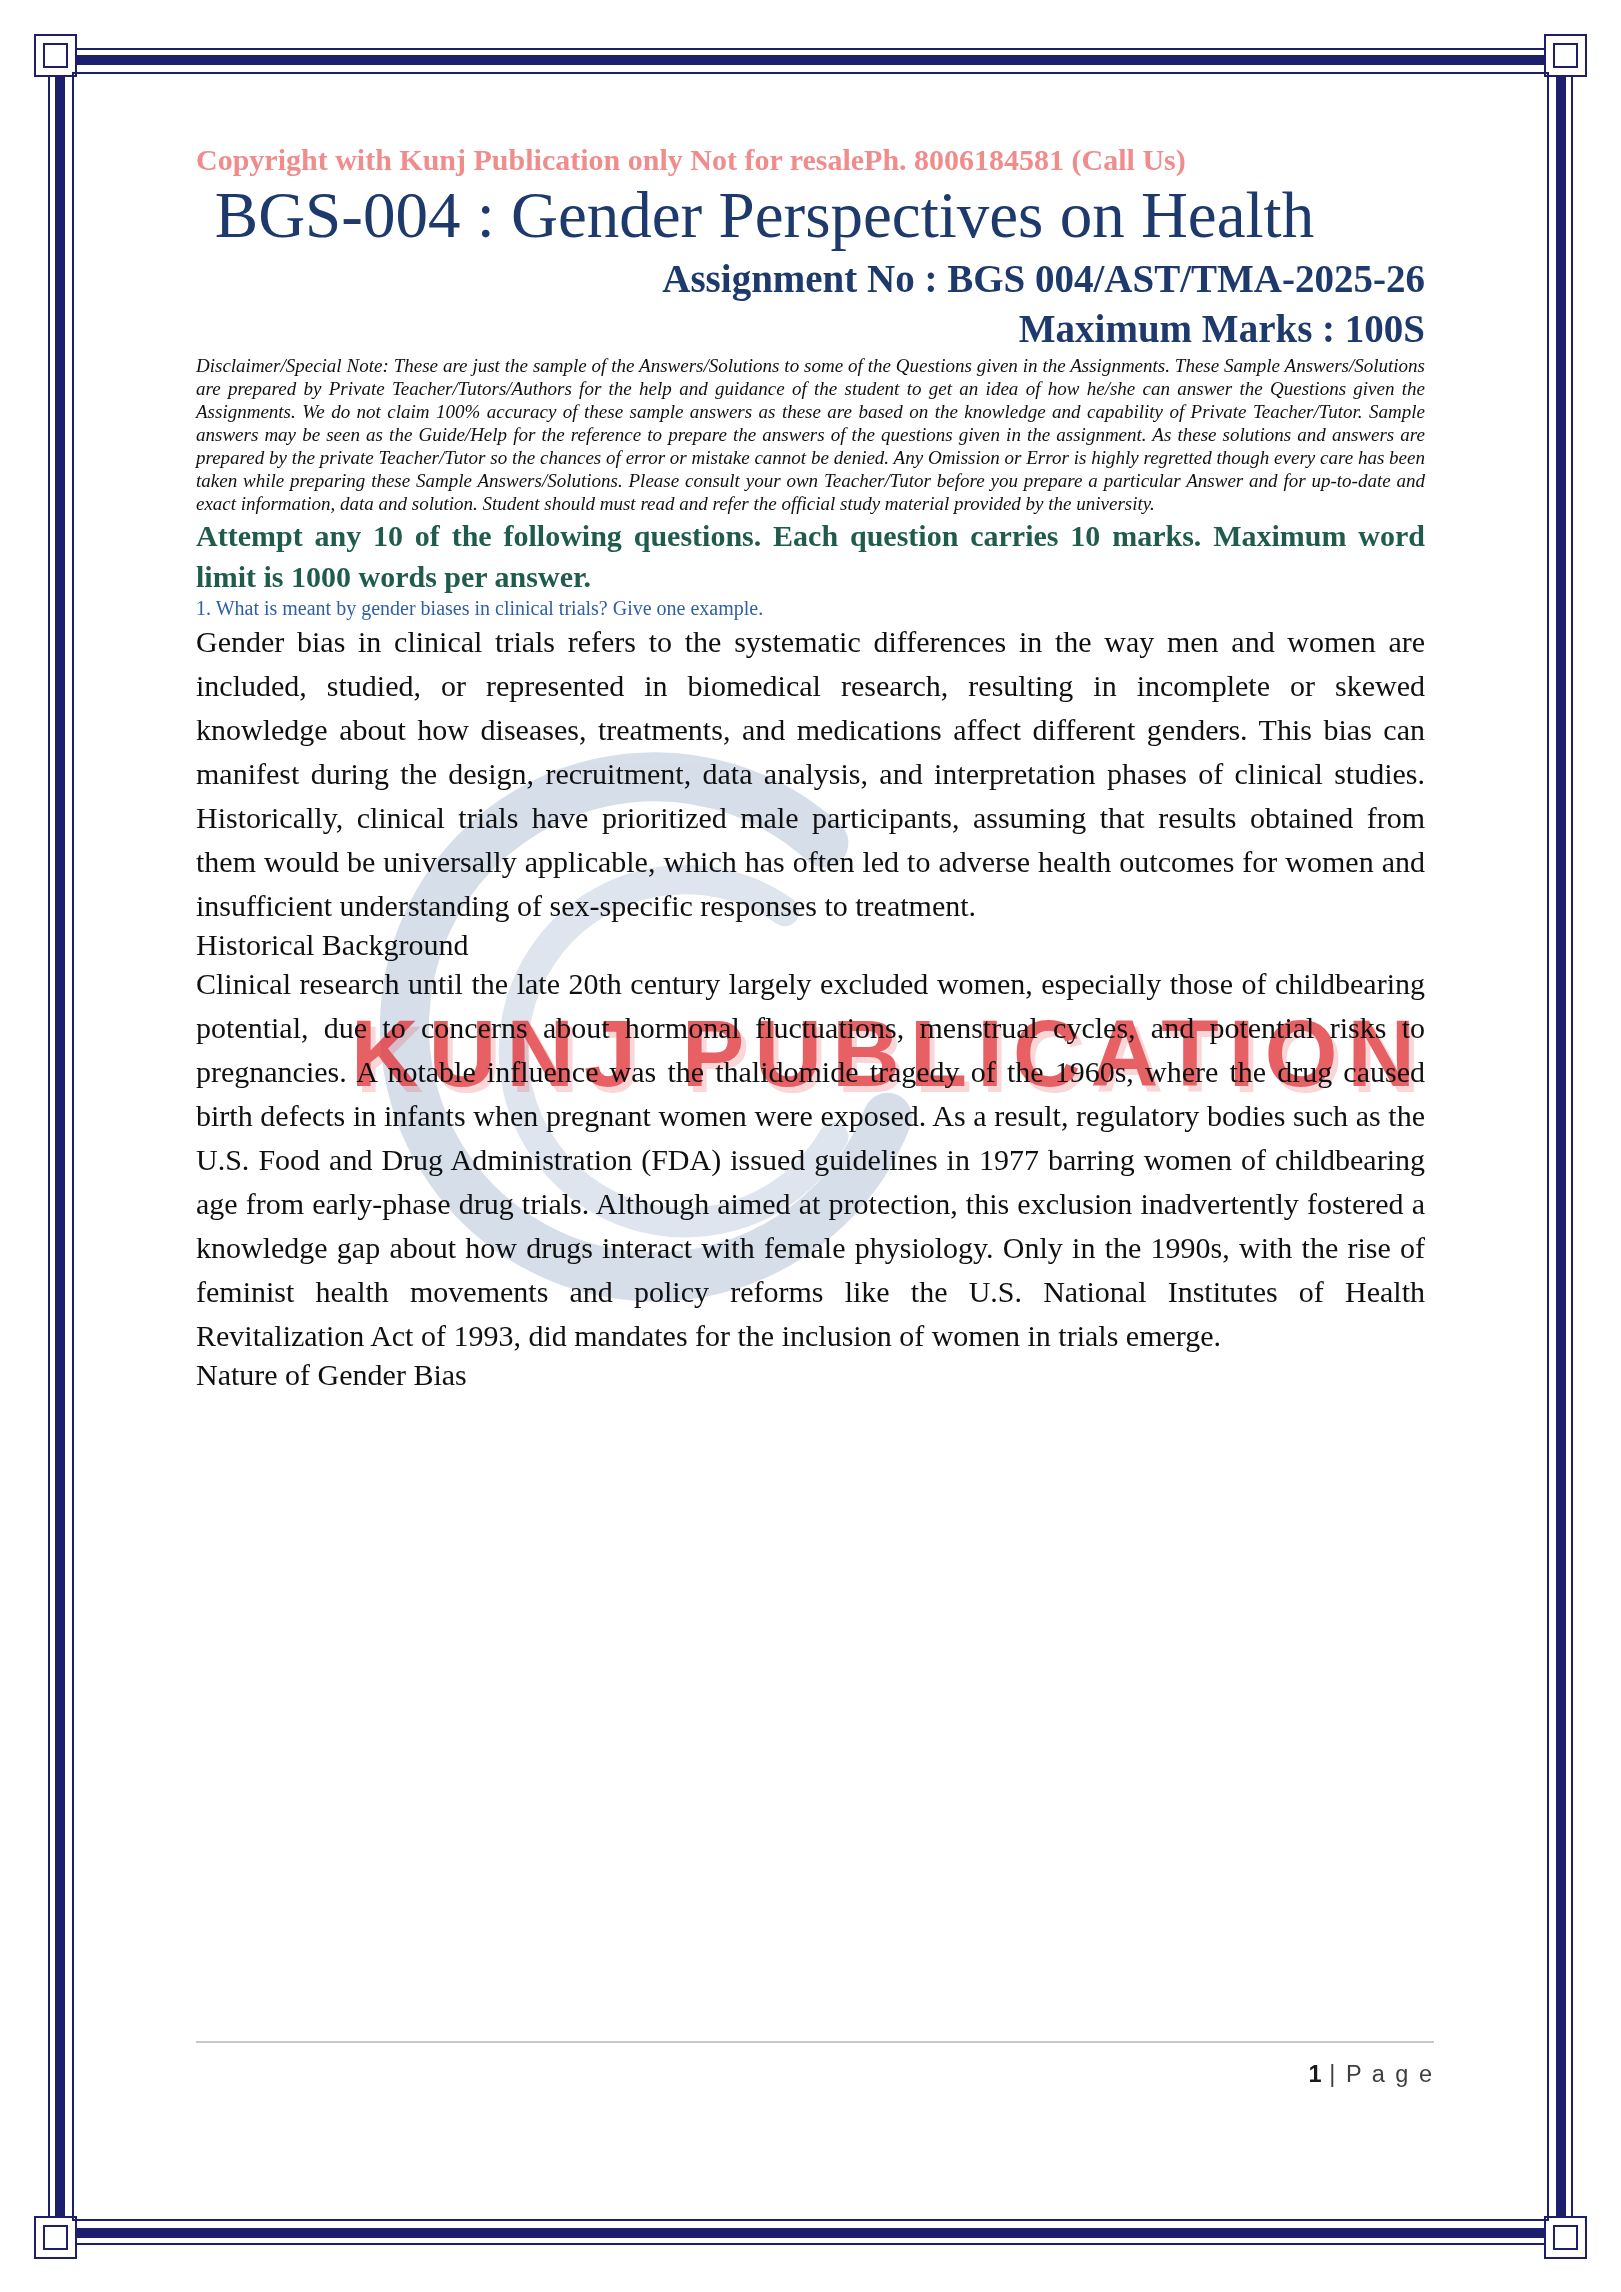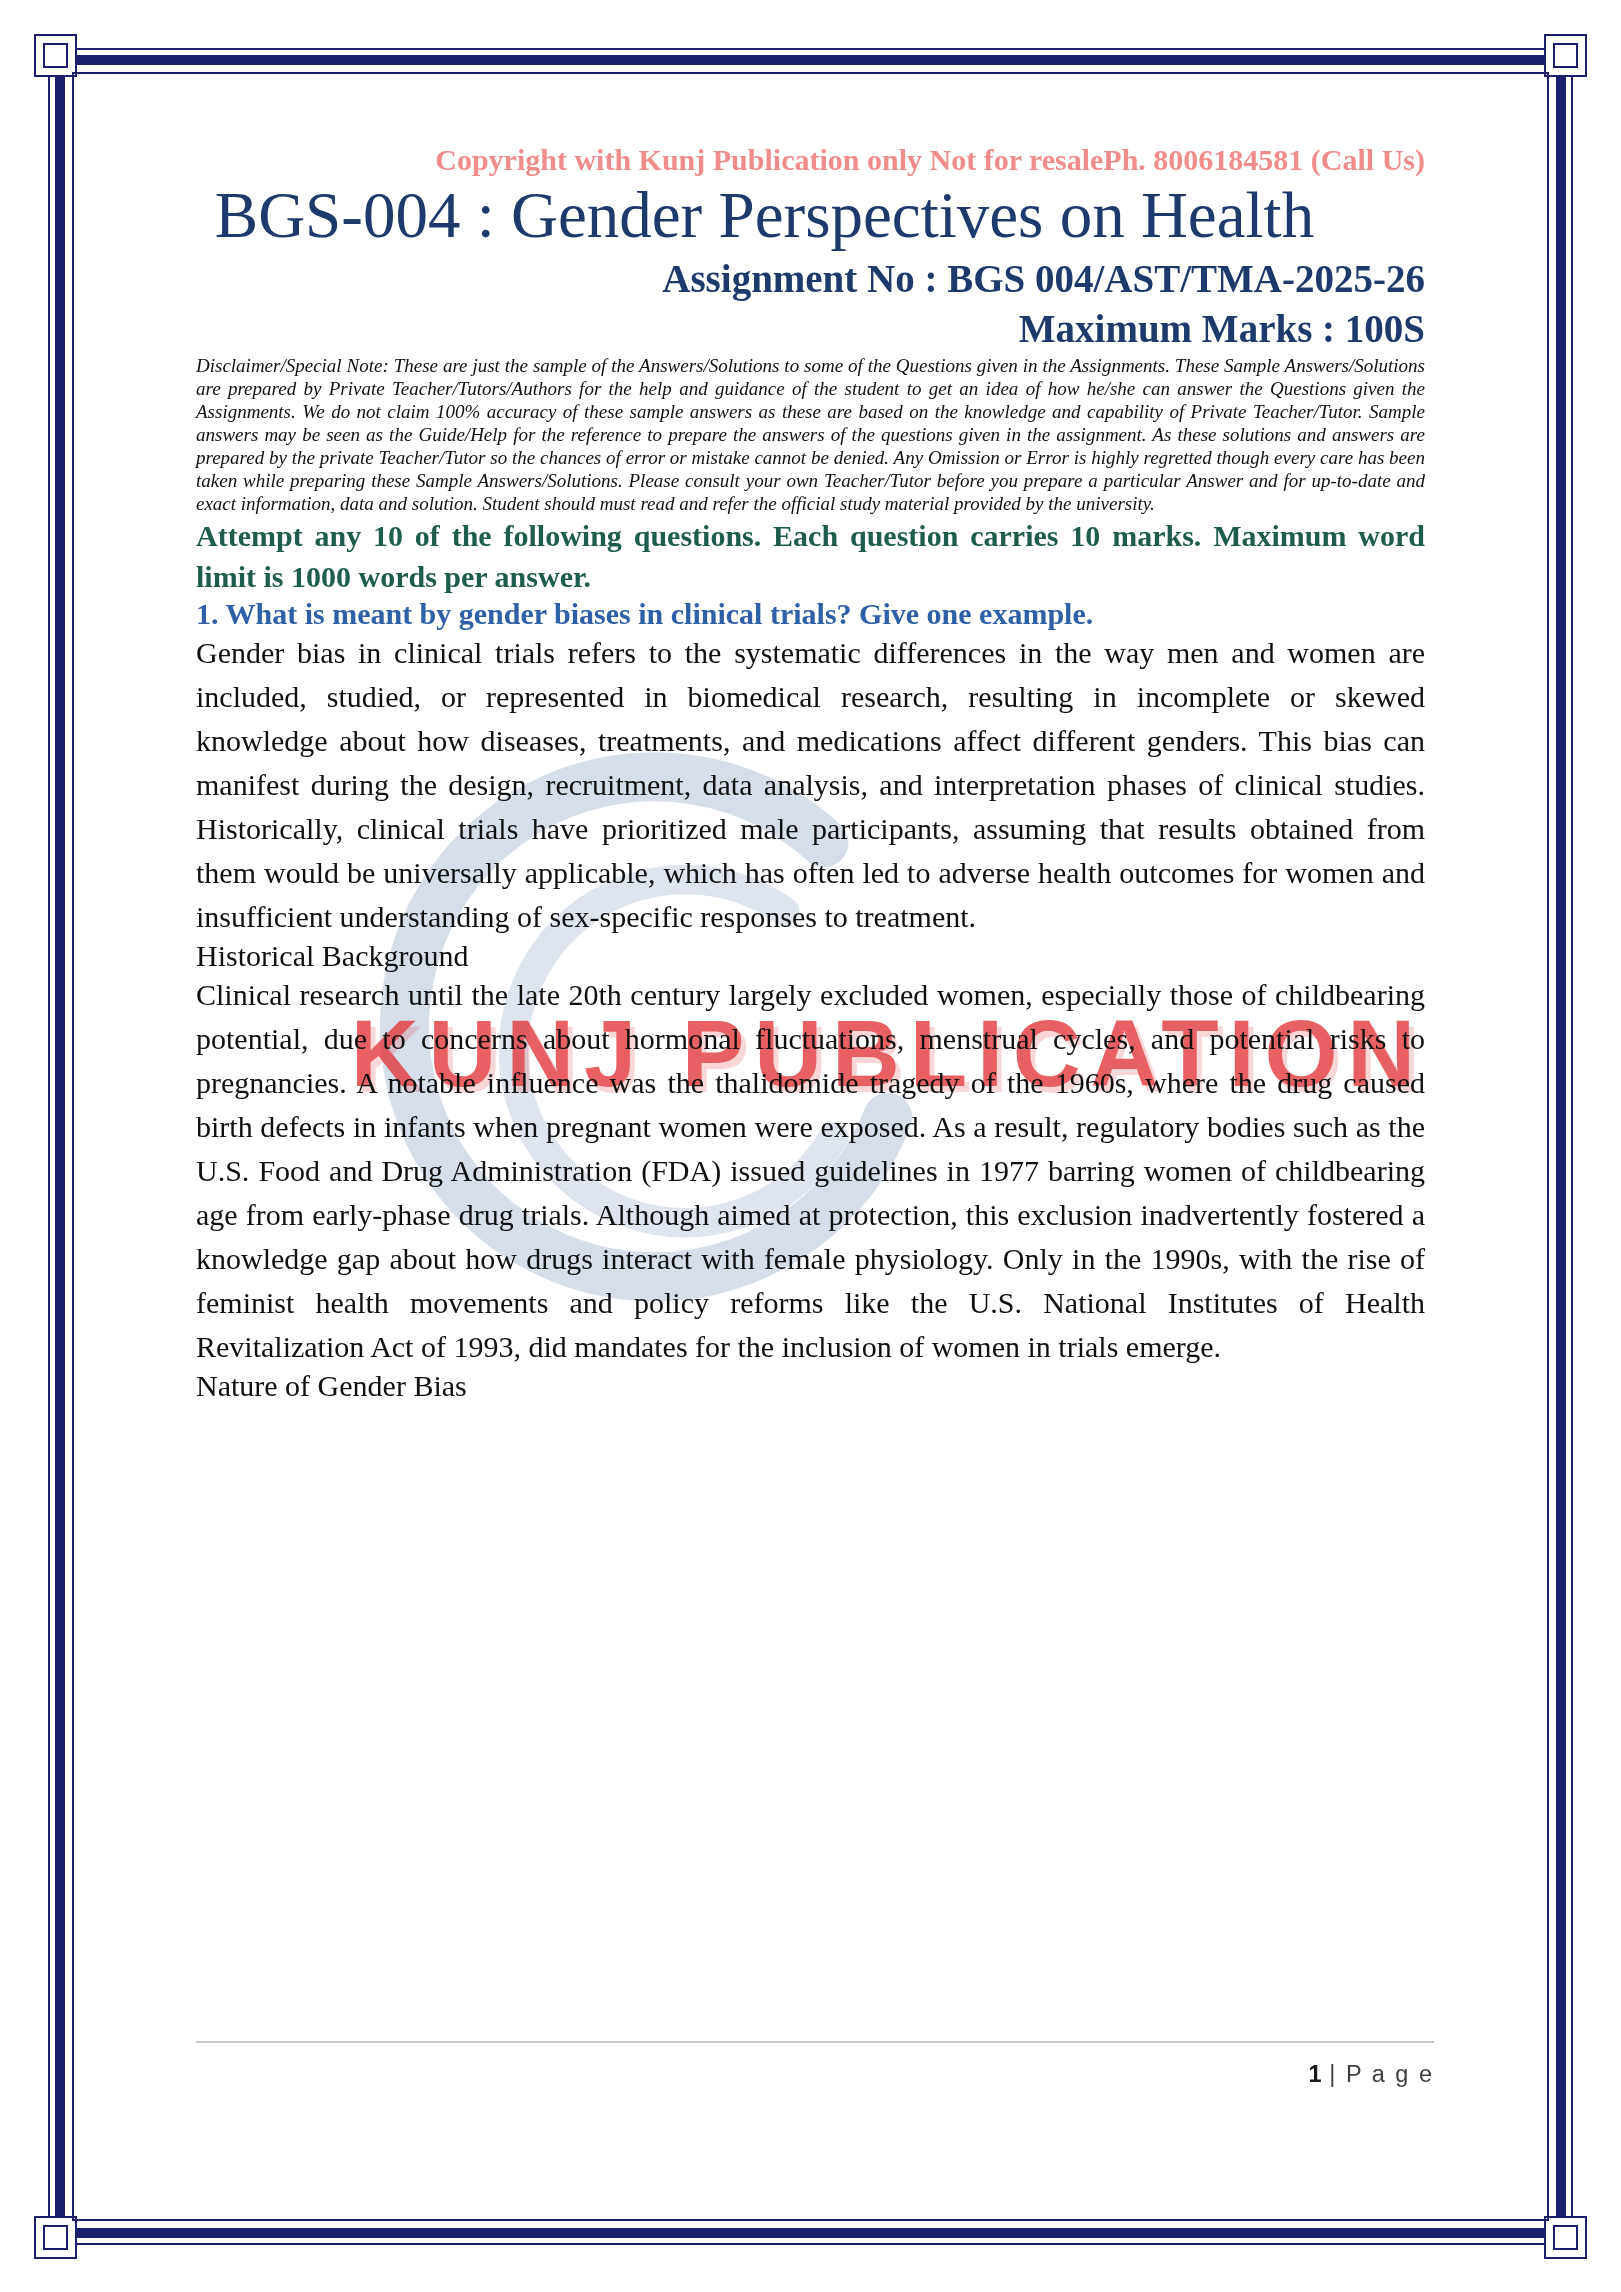--- a/index.html
+++ b/index.html
@@ -38,31 +38,31 @@
   .wm-subtitle{
     position:absolute;left:412px;width:882px;top:1168px;text-align:center;
     font-family:"Liberation Sans", sans-serif;font-weight:bold;font-size:53px;letter-spacing:9.8px;
     color:#a9bdd5;opacity:.85;white-space:nowrap;
   }
 
   
   .content{position:absolute;left:196px;right:196px;top:0;z-index:1;}
   .content p,.content h1{margin:0;}
   .copyright-row{
-    display:flex;justify-content:flex-end;margin-top:143px;
+    display:flex;justify-content:flex-start;margin-top:143px;
     font-weight:bold;font-size:30px;color:var(--copyright-pink);
   }
   .page-title{
     margin:27.4px auto 0;max-width:1137px;text-align:center;font-weight:normal;
     font-size:65px;line-height:1.18;color:var(--title-navy);
   }
   .assignment{text-align:right;font-weight:bold;font-size:39px;line-height:1.28;color:var(--title-navy);}
   .disclaimer{margin-top:65px;font-style:italic;font-size:19px;line-height:23px;text-align:justify;color:#111;}
   .instruction{margin-top:35px;font-weight:bold;font-size:30px;line-height:1.38;text-align:justify;color:var(--instruction-green);}
-  .question{margin-top:29px;font-weight:bold;font-size:30px;color:var(--question-blue);}
+  .question{margin-top:29px;font-weight:normal;font-size:20px;color:var(--question-blue);}
   .para{margin-top:25.5px;font-size:30px;line-height:44px;text-align:justify;color:#101010;}
   .subhead{margin-top:35px;font-weight:normal;font-size:30px;color:#101010;}
 
   
   .footer{position:absolute;left:196px;right:187px;top:2041px;z-index:1;text-align:right;}
   .footer-rule{border:0;border-top:2px solid #c8c8c8;margin:0 0 17.6px 0;}
   .footer-text{font-family:"Liberation Sans", sans-serif;font-size:23.5px;color:#3f3f3f;letter-spacing:2px;}
   .footer-text .num{font-weight:bold;color:#1a1a1a;margin-right:7.8px;letter-spacing:0;}
 </style>
 </head>

